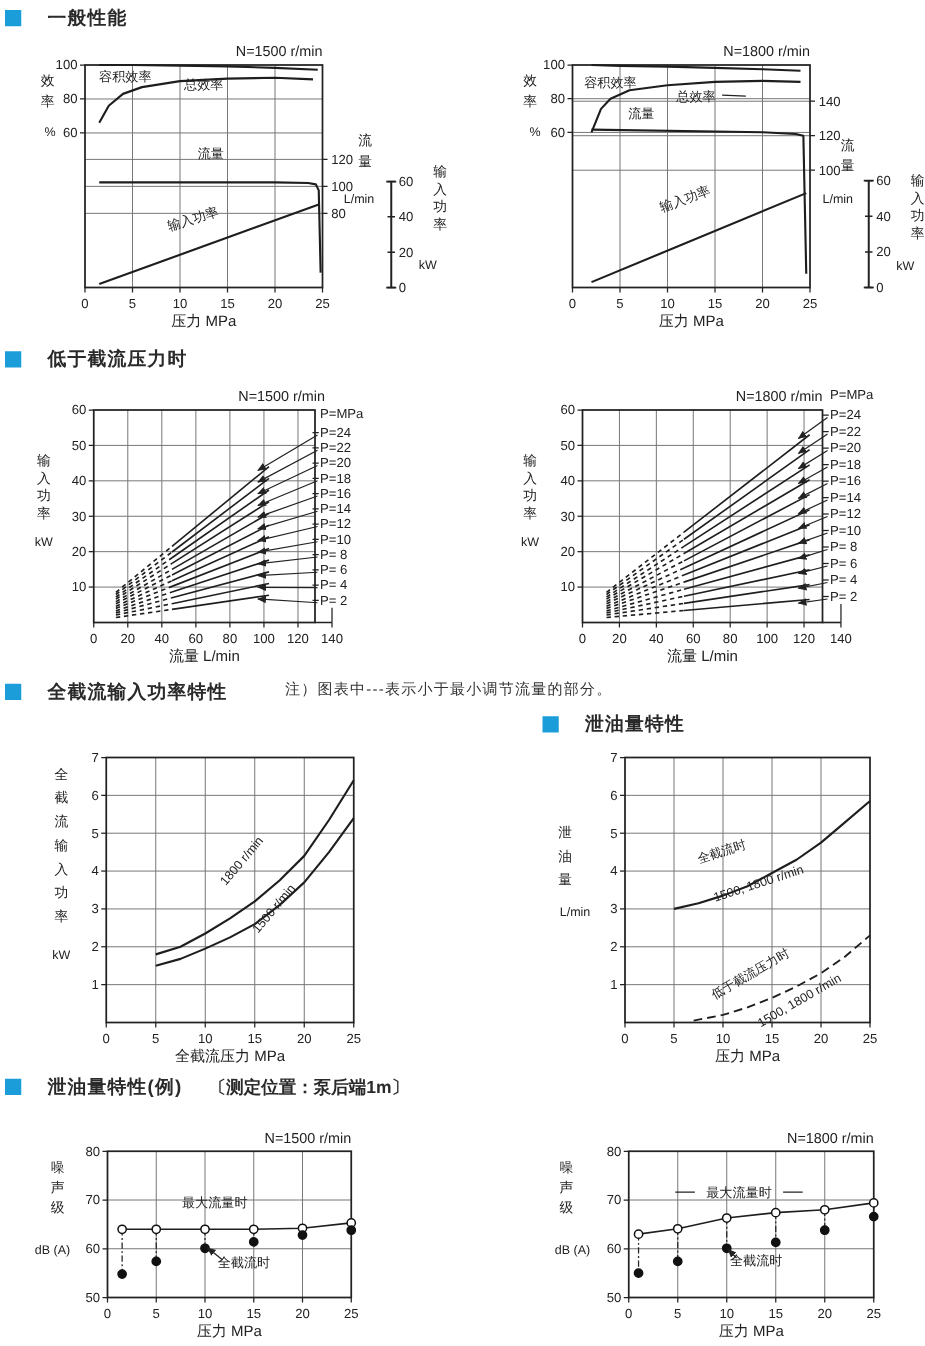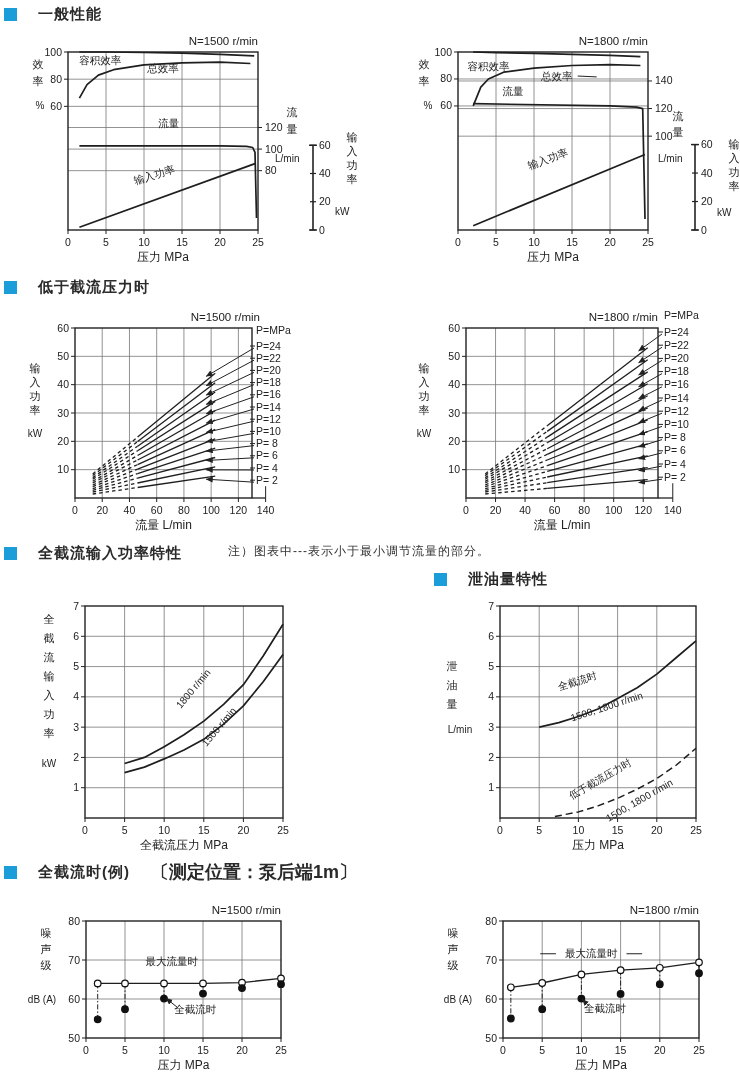--- a/index.html
+++ b/index.html
@@ -1,21 +1,21 @@
 <!DOCTYPE html>
 <html><head>
 <meta charset="utf-8">
 <style>
   html,body{margin:0;padding:0;background:#fff;}
   .page{position:relative;width:740px;height:1077px;background:#ffffff;overflow:hidden;
         font-family:"Liberation Sans","DejaVu Sans",sans-serif;color:#222;}
   .sec-header{position:absolute;display:flex;align-items:center;gap:21px;
         font-weight:bold;font-size:15px;color:#2a2a2a;letter-spacing:1px;}
   .sec-header .sq{width:13px;height:13px;flex:0 0 13px;}
-  .sec-header .sub{font-size:18px;letter-spacing:0;}
+  .sec-header .sub{font-size:14px;letter-spacing:0;}
   .chart{position:absolute;}
   .chart svg{display:block;}
   .note{position:absolute;font-size:12px;color:#333;letter-spacing:1px;}
 </style>
 </head>
 <body>
 
 <div class="page">
 
   <div class="sec-header" style="left:4px;top:5px">
@@ -550,21 +550,21 @@
           <text x="208.4" y="92.44" font-size="10" text-anchor="middle" fill="#222" transform="rotate(-18 208.4 92.44)">全截流时</text>
           <text x="237.8" y="117.88" font-size="10" text-anchor="middle" fill="#222" transform="rotate(-18 237.8 117.88)">1500, 1800 r/min</text>
           <text x="231.92000000000002" y="189.95999999999998" font-size="10" text-anchor="middle" fill="#222" transform="rotate(-30 231.92000000000002 189.95999999999998)">低于截流压力时</text>
           <text x="271.12" y="211.16" font-size="10" text-anchor="middle" fill="#222" transform="rotate(-30 271.12 211.16)">1500, 1800 r/min</text>
         </g>
       </svg>
     </div>
 
   <div class="sec-header" style="left:4px;top:860px">
     <span class="sq" style="background: rgb(27, 157, 217);"></span>
-    <span>全截流时(例)</span>
+    <span>泄油量特性(例)</span>
     <span class="sub">〔测定位置：泵后端1m〕</span>
   </div>
   <div class="chart" style="left:0;top:882px">
       <svg id="svg-noise1500" width="370" height="195">
         <defs>
           <marker id="noise1500-ah" markerWidth="9" markerHeight="8" refX="6.5" refY="3" orient="auto" markerUnits="userSpaceOnUse">
             <path d="M0,0 L7,3 L0,6 z" fill="#222"></path>
           </marker>
         </defs>
         <g>

